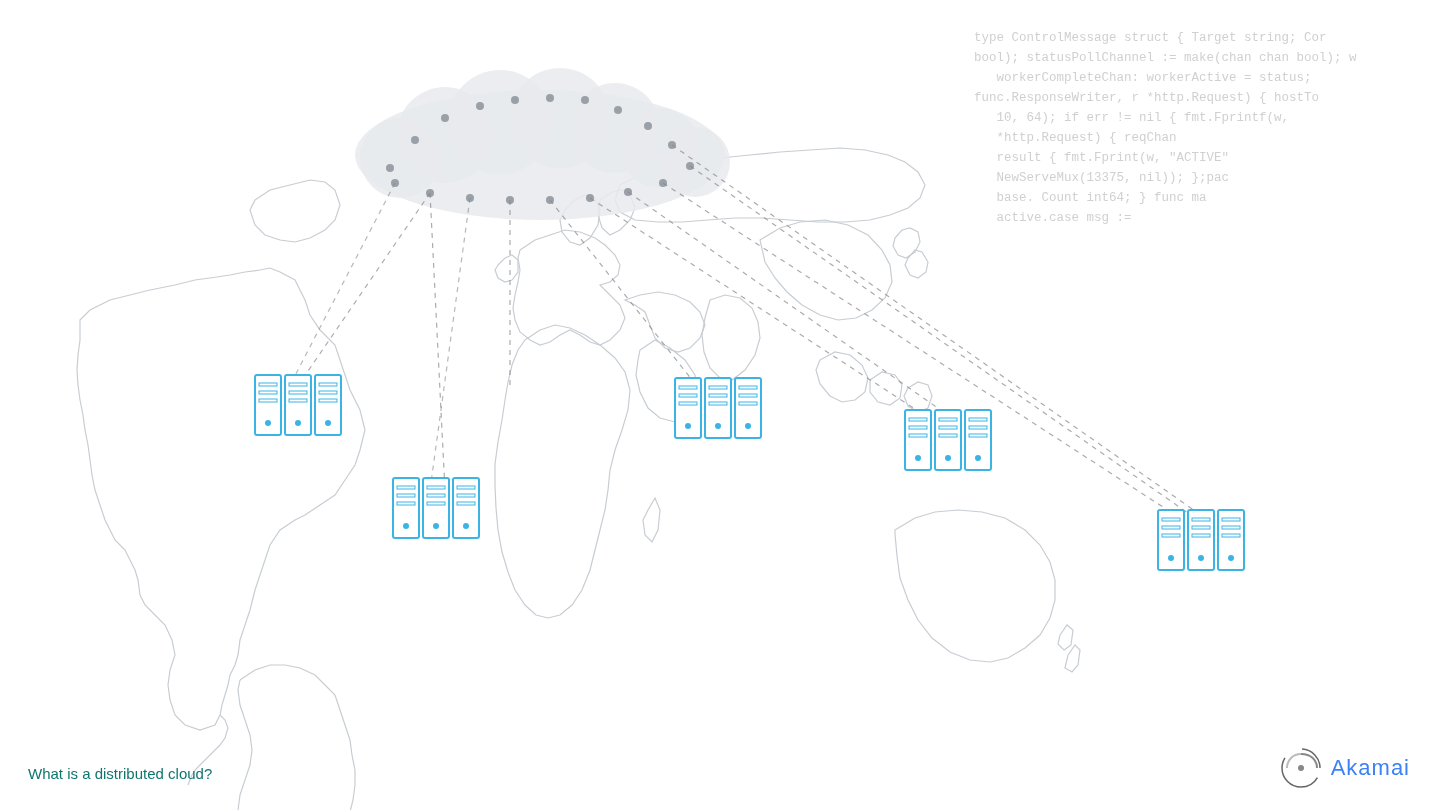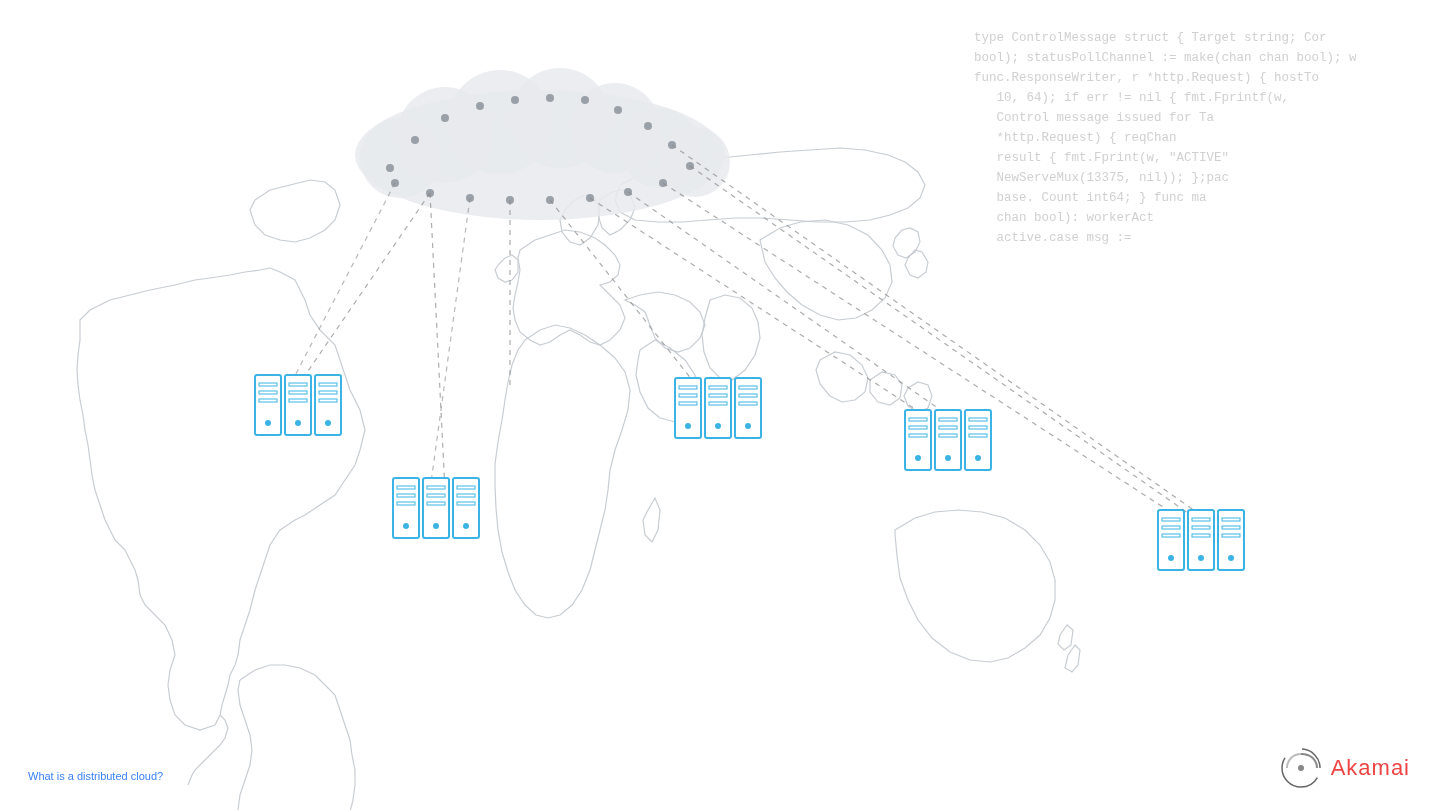--- a/index.html
+++ b/index.html
@@ -44,22 +44,22 @@
       width: 100%;
       height: 100%;
     }
 
     
     .bottom-label {
       position: absolute;
       bottom: 28px;
       left: 28px;
       font-family: Arial, sans-serif;
-      font-size: 11px;
-      color: #3b82f6;
+      font-size: 15px;
+      color: #0f766e;
       font-weight: 400;
     }
 
     
     .akamai-logo {
       position: absolute;
       bottom: 20px;
       right: 30px;
       display: flex;
       align-items: center;
@@ -68,38 +68,37 @@
 
     .akamai-logo .logo-icon {
       width: 44px;
       height: 44px;
     }
 
     .akamai-logo .logo-text {
       font-family: Arial, sans-serif;
       font-size: 22px;
       font-weight: 300;
-      color: #ef4444;
+      color: #3b82f6;
       letter-spacing: 1px;
     }
   </style>
 </head>
 <body>
 
 <div class="code-overlay">
   <span class="code-line">type ControlMessage struct { Target string; Cor</span>
   <span class="code-line">bool); statusPollChannel := make(chan chan bool); w</span>
+  <span class="code-line">&nbsp;&nbsp;&nbsp;workerCompleteChan: workerActive = status;</span>
   <span class="code-line">func.ResponseWriter, r *http.Request) { hostTo</span>
   <span class="code-line">&nbsp;&nbsp;&nbsp;10, 64); if err != nil { fmt.Fprintf(w,</span>
-  <span class="code-line">&nbsp;&nbsp;&nbsp;Control message issued for Ta</span>
   <span class="code-line">&nbsp;&nbsp;&nbsp;*http.Request) { reqChan</span>
   <span class="code-line">&nbsp;&nbsp;&nbsp;result { fmt.Fprint(w, "ACTIVE"</span>
   <span class="code-line">&nbsp;&nbsp;&nbsp;NewServeMux(13375, nil)); };pac</span>
   <span class="code-line">&nbsp;&nbsp;&nbsp;base. Count int64; } func ma</span>
-  <span class="code-line">&nbsp;&nbsp;&nbsp;chan bool): workerAct</span>
   <span class="code-line">&nbsp;&nbsp;&nbsp;active.case msg :=</span>
 </div>
 
 <svg class="world-map" viewBox="0 0 1440 810" xmlns="http://www.w3.org/2000/svg">
 
   <g fill="none" stroke="#b0b8c0" stroke-width="1.2" opacity="0.7">
 
     <path d="M80,320 L90,310 L110,300 L130,295 L150,290 L175,285 L195,280 L210,278 L230,275 L245,272 L260,270 L270,268 L280,272 L295,280 L300,290 L305,300 L310,315 L320,330 L335,345 L340,360 L345,375 L350,390 L360,410 L365,430 L360,450 L355,465 L345,480 L335,495 L320,505 L305,515 L295,520 L280,530 L270,545 L265,560 L260,575 L255,590 L250,610 L245,625 L240,640 L238,655 L235,665 L230,675 L228,685 L225,695 L222,705 L220,715 L215,725 L200,730 L185,725 L175,715 L170,700 L168,685 L170,670 L175,655 L172,640 L165,625 L155,615 L145,605 L140,595 L138,580 L135,570 L130,560 L125,550 L120,545 L115,540 L110,530 L105,520 L100,505 L95,490 L92,475 L90,460 L88,445 L85,430 L83,415 L80,400 L78,385 L77,370 L78,355 L80,340 Z"></path>
 
     <path d="M255,200 L270,190 L290,185 L310,180 L325,182 L335,190 L340,205 L335,220 L325,230 L310,238 L295,242 L280,240 L265,235 L255,225 L250,210 Z"></path>

